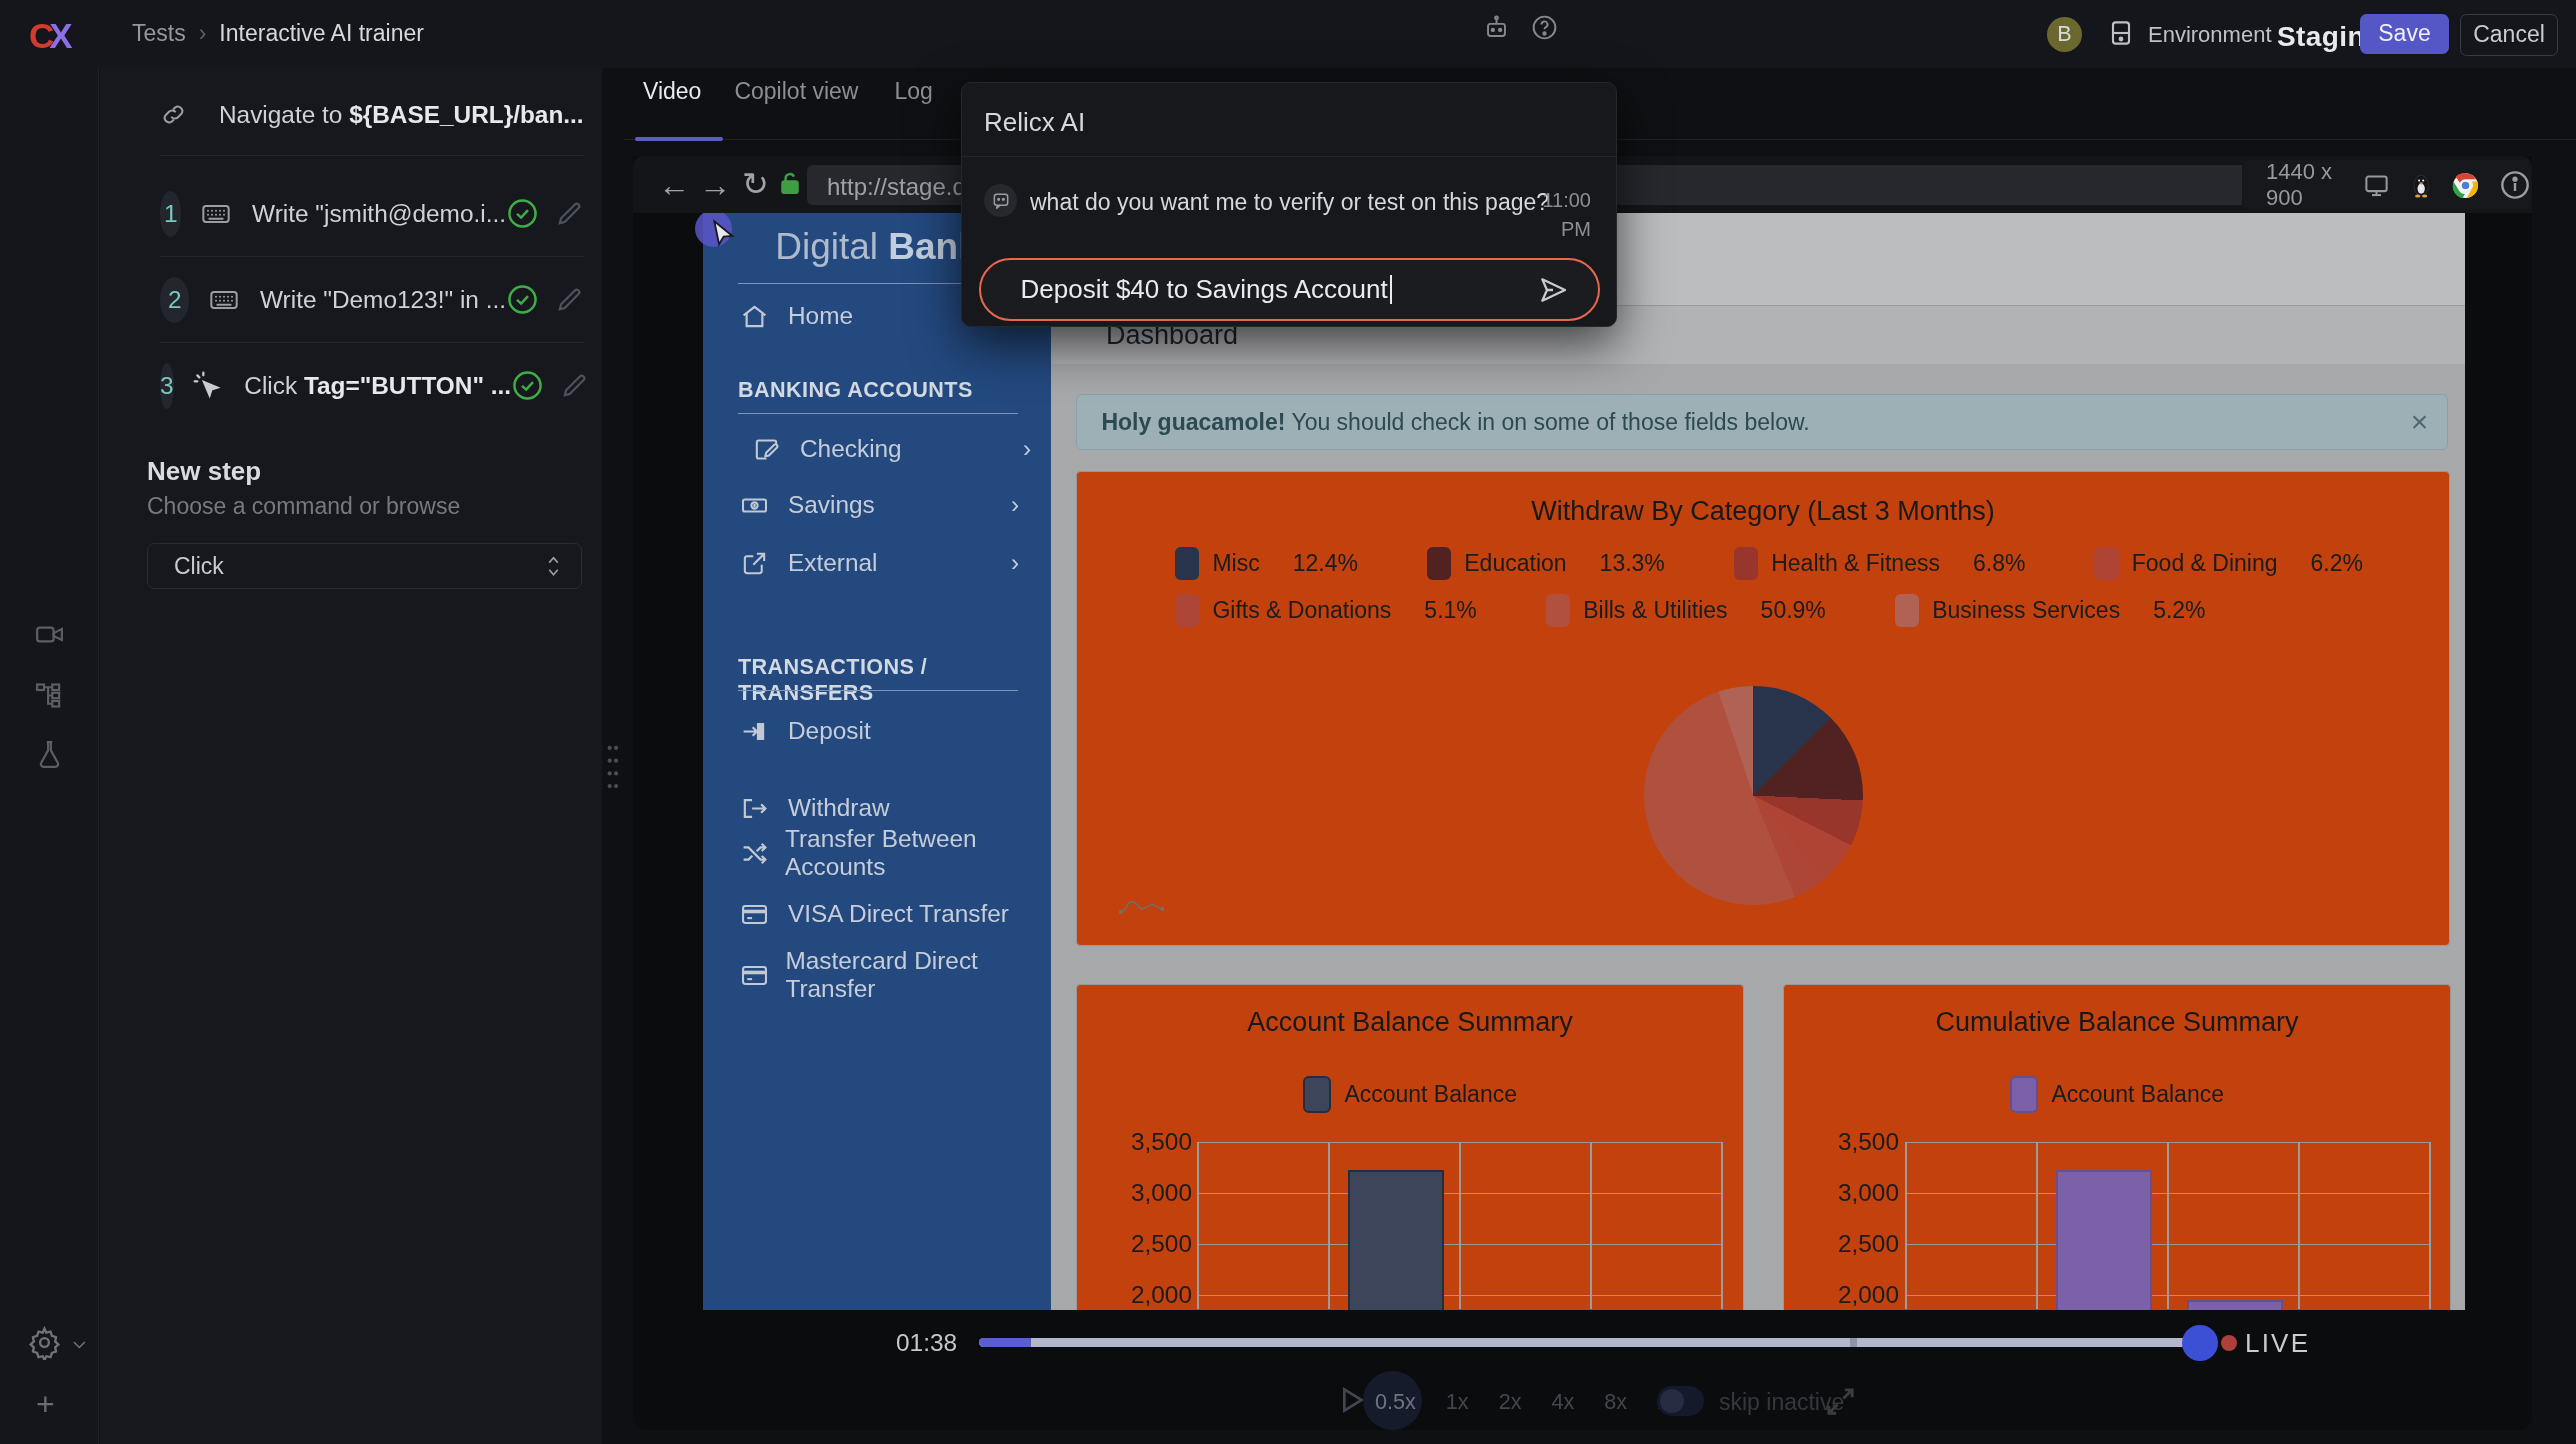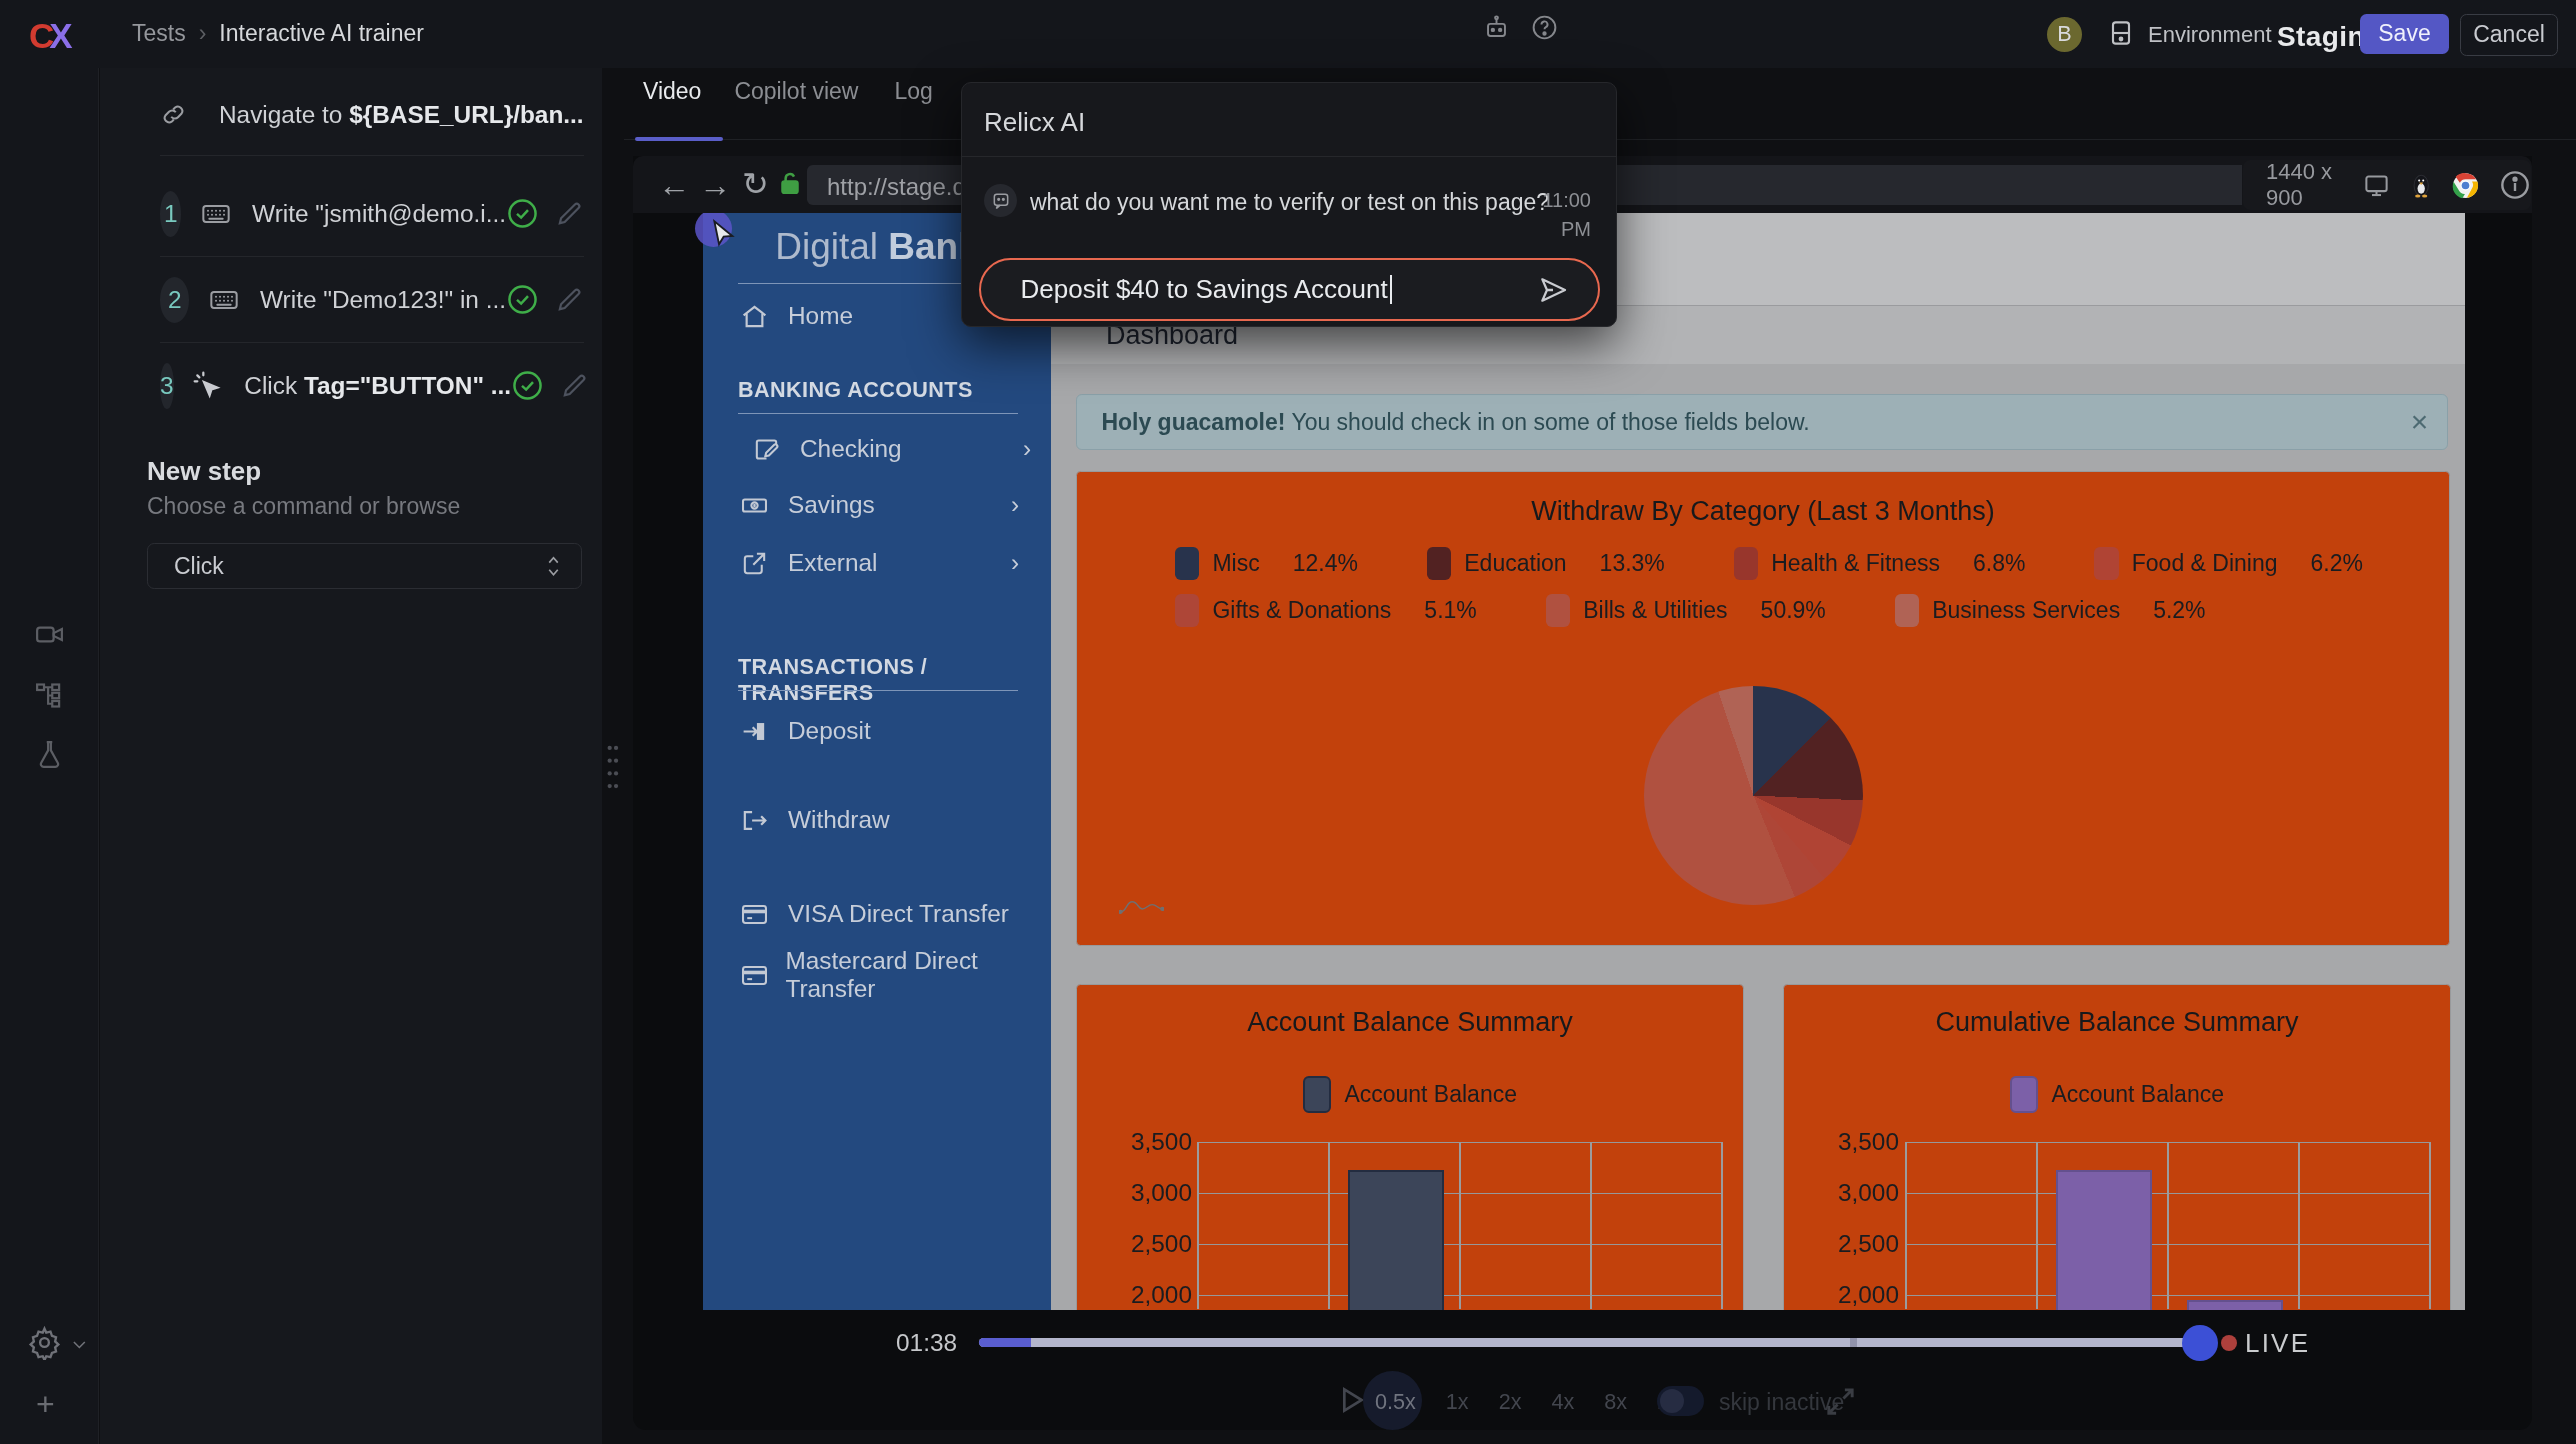--- a/index.html
+++ b/index.html
@@ -361,28 +361,37 @@
 
         <div class="bnav" style="top:493px;">
           <span class="ic">
               <svg width="29" height="29" viewBox="0 0 24 24" fill="none" stroke="#c3c9d4" stroke-width="1.8">
                 <path d="M3 12h11M10.5 8.5L14 12l-3.5 3.5"></path>
                 <path d="M14 5h6v14h-6" fill="#c3c9d4" stroke="none"></path>
               </svg>
             </span>
           <span>Deposit</span>
         </div>
-        <div class="bnav" style="top:582px;">
+        <div class="bnav" style="top:570px;">
           <span class="ic">
               <svg width="29" height="29" viewBox="0 0 24 24" fill="none" stroke="#c3c9d4" stroke-width="1.8">
                 <path d="M10 12h11M17.5 8.5L21 12l-3.5 3.5"></path>
                 <path d="M10 5H4v14h6"></path>
               </svg>
             </span>
           <span>Withdraw</span>
+        </div>
+        <div class="bnav" style="top:615px;">
+          <span class="ic">
+              <svg width="29" height="29" viewBox="0 0 24 24" fill="none" stroke="#c3c9d4" stroke-width="1.8">
+                <path d="M3 7h4l10 10h4M3 17h4l3.2-3.2M13.8 10.2L17 7h4"></path>
+                <path d="M18 4l3 3-3 3M18 14l3 3-3 3"></path>
+              </svg>
+            </span>
+          <span>Transfer Between Accounts</span>
         </div>
         <div class="bnav" style="top:676px;">
           <span class="ic">
               <svg width="29" height="29" viewBox="0 0 24 24" fill="none" stroke="#c3c9d4" stroke-width="1.7">
                 <rect x="2.5" y="5" width="19" height="14" rx="2"></rect>
                 <line x1="2.5" y1="9.5" x2="21.5" y2="9.5" stroke-width="3"></line>
                 <line x1="6" y1="15" x2="10" y2="15"></line>
               </svg>
             </span>
           <span>VISA Direct Transfer</span>

